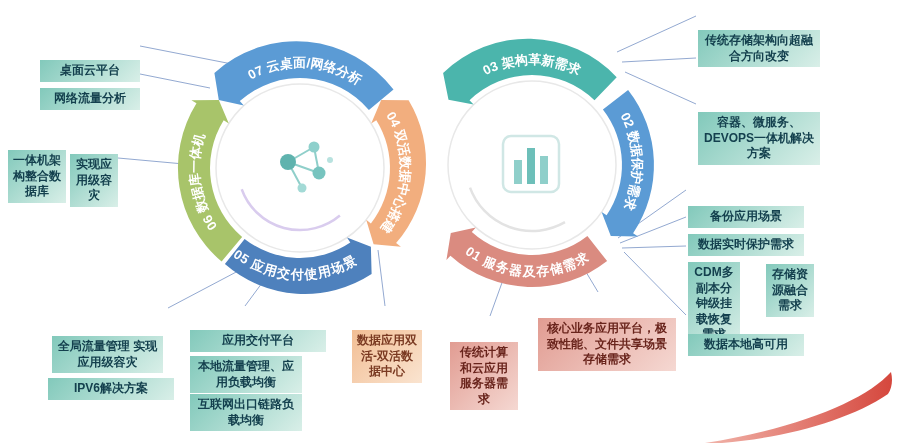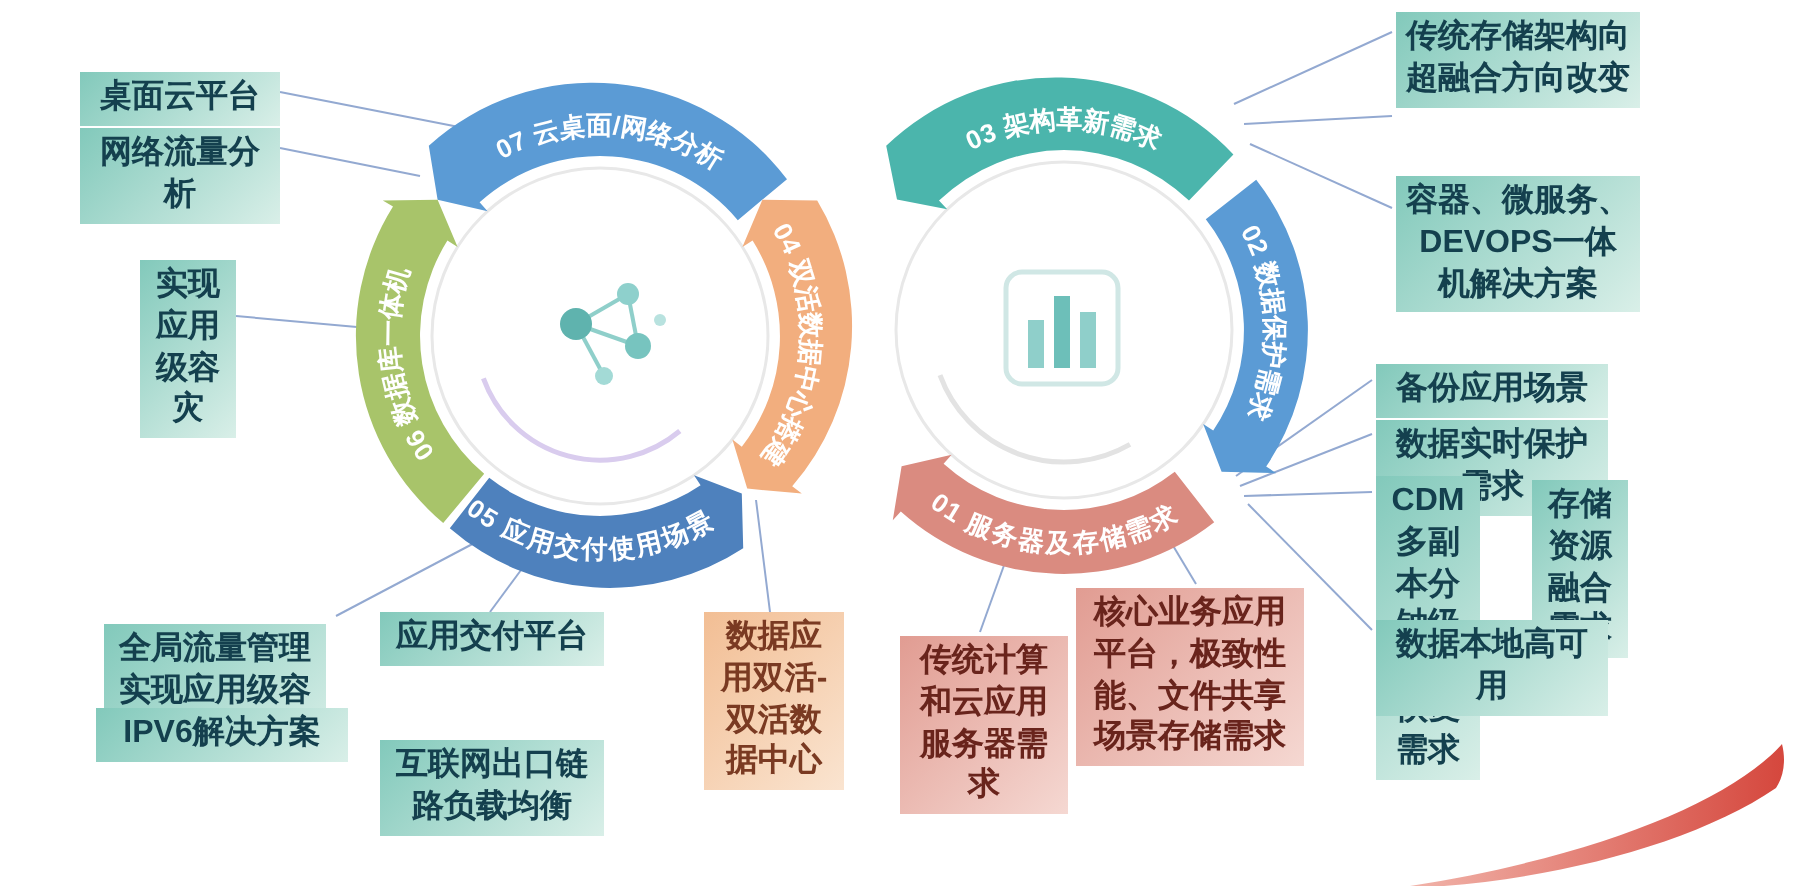--- a/index.html
+++ b/index.html
@@ -2,23 +2,24 @@
 <html><head>
 <meta charset="utf-8">
 <style>
   *{margin:0;padding:0;box-sizing:border-box}
   html,body{background:#fff}
   body{font-family:"Liberation Sans","DejaVu Sans",sans-serif}
   .stage{position:relative;width:898px;height:443px;background:#fff;overflow:hidden}
   .stage svg{position:absolute;left:0;top:0}
   .box{
     position:absolute;
-    font-size:16px;font-weight:bold;color:#14404E;
+    font-size:12px;font-weight:bold;color:#14404E;
     line-height:1.3;padding:3px 5px;text-align:center;
     background:linear-gradient(135deg,#82C9BB 0%,#D9EFE8 100%);
+    margin-top:24px;
   }
   .box.orange{background:linear-gradient(135deg,#F2BE94 0%,#FAE4D0 100%);color:#7A3A22}
   .box.salmon{background:linear-gradient(135deg,#E19C92 0%,#F5D8D2 100%);color:#69241C}
   .arc-label{font-size:13px;font-weight:bold;fill:#ffffff;letter-spacing:.5px;dominant-baseline:central;pointer-events:none}
   .connector{stroke:#93A9D1;stroke-width:1;fill:none}
   .hub{fill:#ffffff;stroke:#E8E8E8;stroke-width:1.5}
 </style>
 </head>
 <body>
 
@@ -119,28 +120,30 @@
         <rect x="527" y="148" width="8" height="36" fill="#6DBFB9"></rect>
         <rect x="540" y="156" width="8" height="28" fill="#8FCFCA"></rect>
       </g>
     </g>
 
     <path d="M 705 443 C 800 428 866 400 891 372 C 893 380 892 388 888 394 C 850 420 785 438 722 443 Z" fill="url(#swooshGrad)"></path>
   </svg>
 
   <div class="box" style="left:40px;top:64px;width:100px">网络流量分析</div>
   <div class="box" style="left:40px;top:36px;width:100px">桌面云平台</div>
+  <div class="box" style="left:8px;top:126px;width:58px">一体机架构整合数据库</div>
   <div class="box" style="left:70px;top:130px;width:48px">实现应用级容灾</div>
   <div class="box" style="left:52px;top:312px;width:111px">全局流量管理 实现应用级容灾</div>
   <div class="box" style="left:48px;top:354px;width:126px">IPV6解决方案</div>
-  <div class="box" style="left:190px;top:306px;width:112px">应用交付平台</div>
+  <div class="box" style="left:190px;top:306px;width:136px">应用交付平台</div>
+  <div class="box" style="left:190px;top:332px;width:112px">本地流量管理、应用负载均衡</div>
   <div class="box orange" style="left:352px;top:306px;width:70px">数据应用双活-双活数据中心</div>
   <div class="box" style="left:190px;top:370px;width:112px">互联网出口链路负载均衡</div>
-  <div class="box salmon" style="left:450px;top:318px;width:84px">传统计算和云应用服务器需求</div>
-  <div class="box salmon" style="left:538px;top:294px;width:114px">核心业务应用平台，极致性能、文件共享场景存储需求</div>
+  <div class="box salmon" style="left:450px;top:318px;width:68px">传统计算和云应用服务器需求</div>
+  <div class="box salmon" style="left:538px;top:294px;width:138px">核心业务应用平台，极致性能、文件共享场景存储需求</div>
   <div class="box" style="left:698px;top:6px;width:122px">传统存储架构向超融合方向改变</div>
   <div class="box" style="left:688px;top:182px;width:116px">备份应用场景</div>
   <div class="box" style="left:698px;top:88px;width:122px">容器、微服务、DEVOPS一体机解决方案</div>
   <div class="box" style="left:688px;top:210px;width:116px">数据实时保护需求</div>
   <div class="box" style="left:688px;top:238px;width:52px">CDM多副本分钟级挂载恢复需求</div>
   <div class="box" style="left:766px;top:240px;width:48px">存储资源融合需求</div>
   <div class="box" style="left:688px;top:310px;width:116px">数据本地高可用</div>
 </div>
 
 </body></html>

